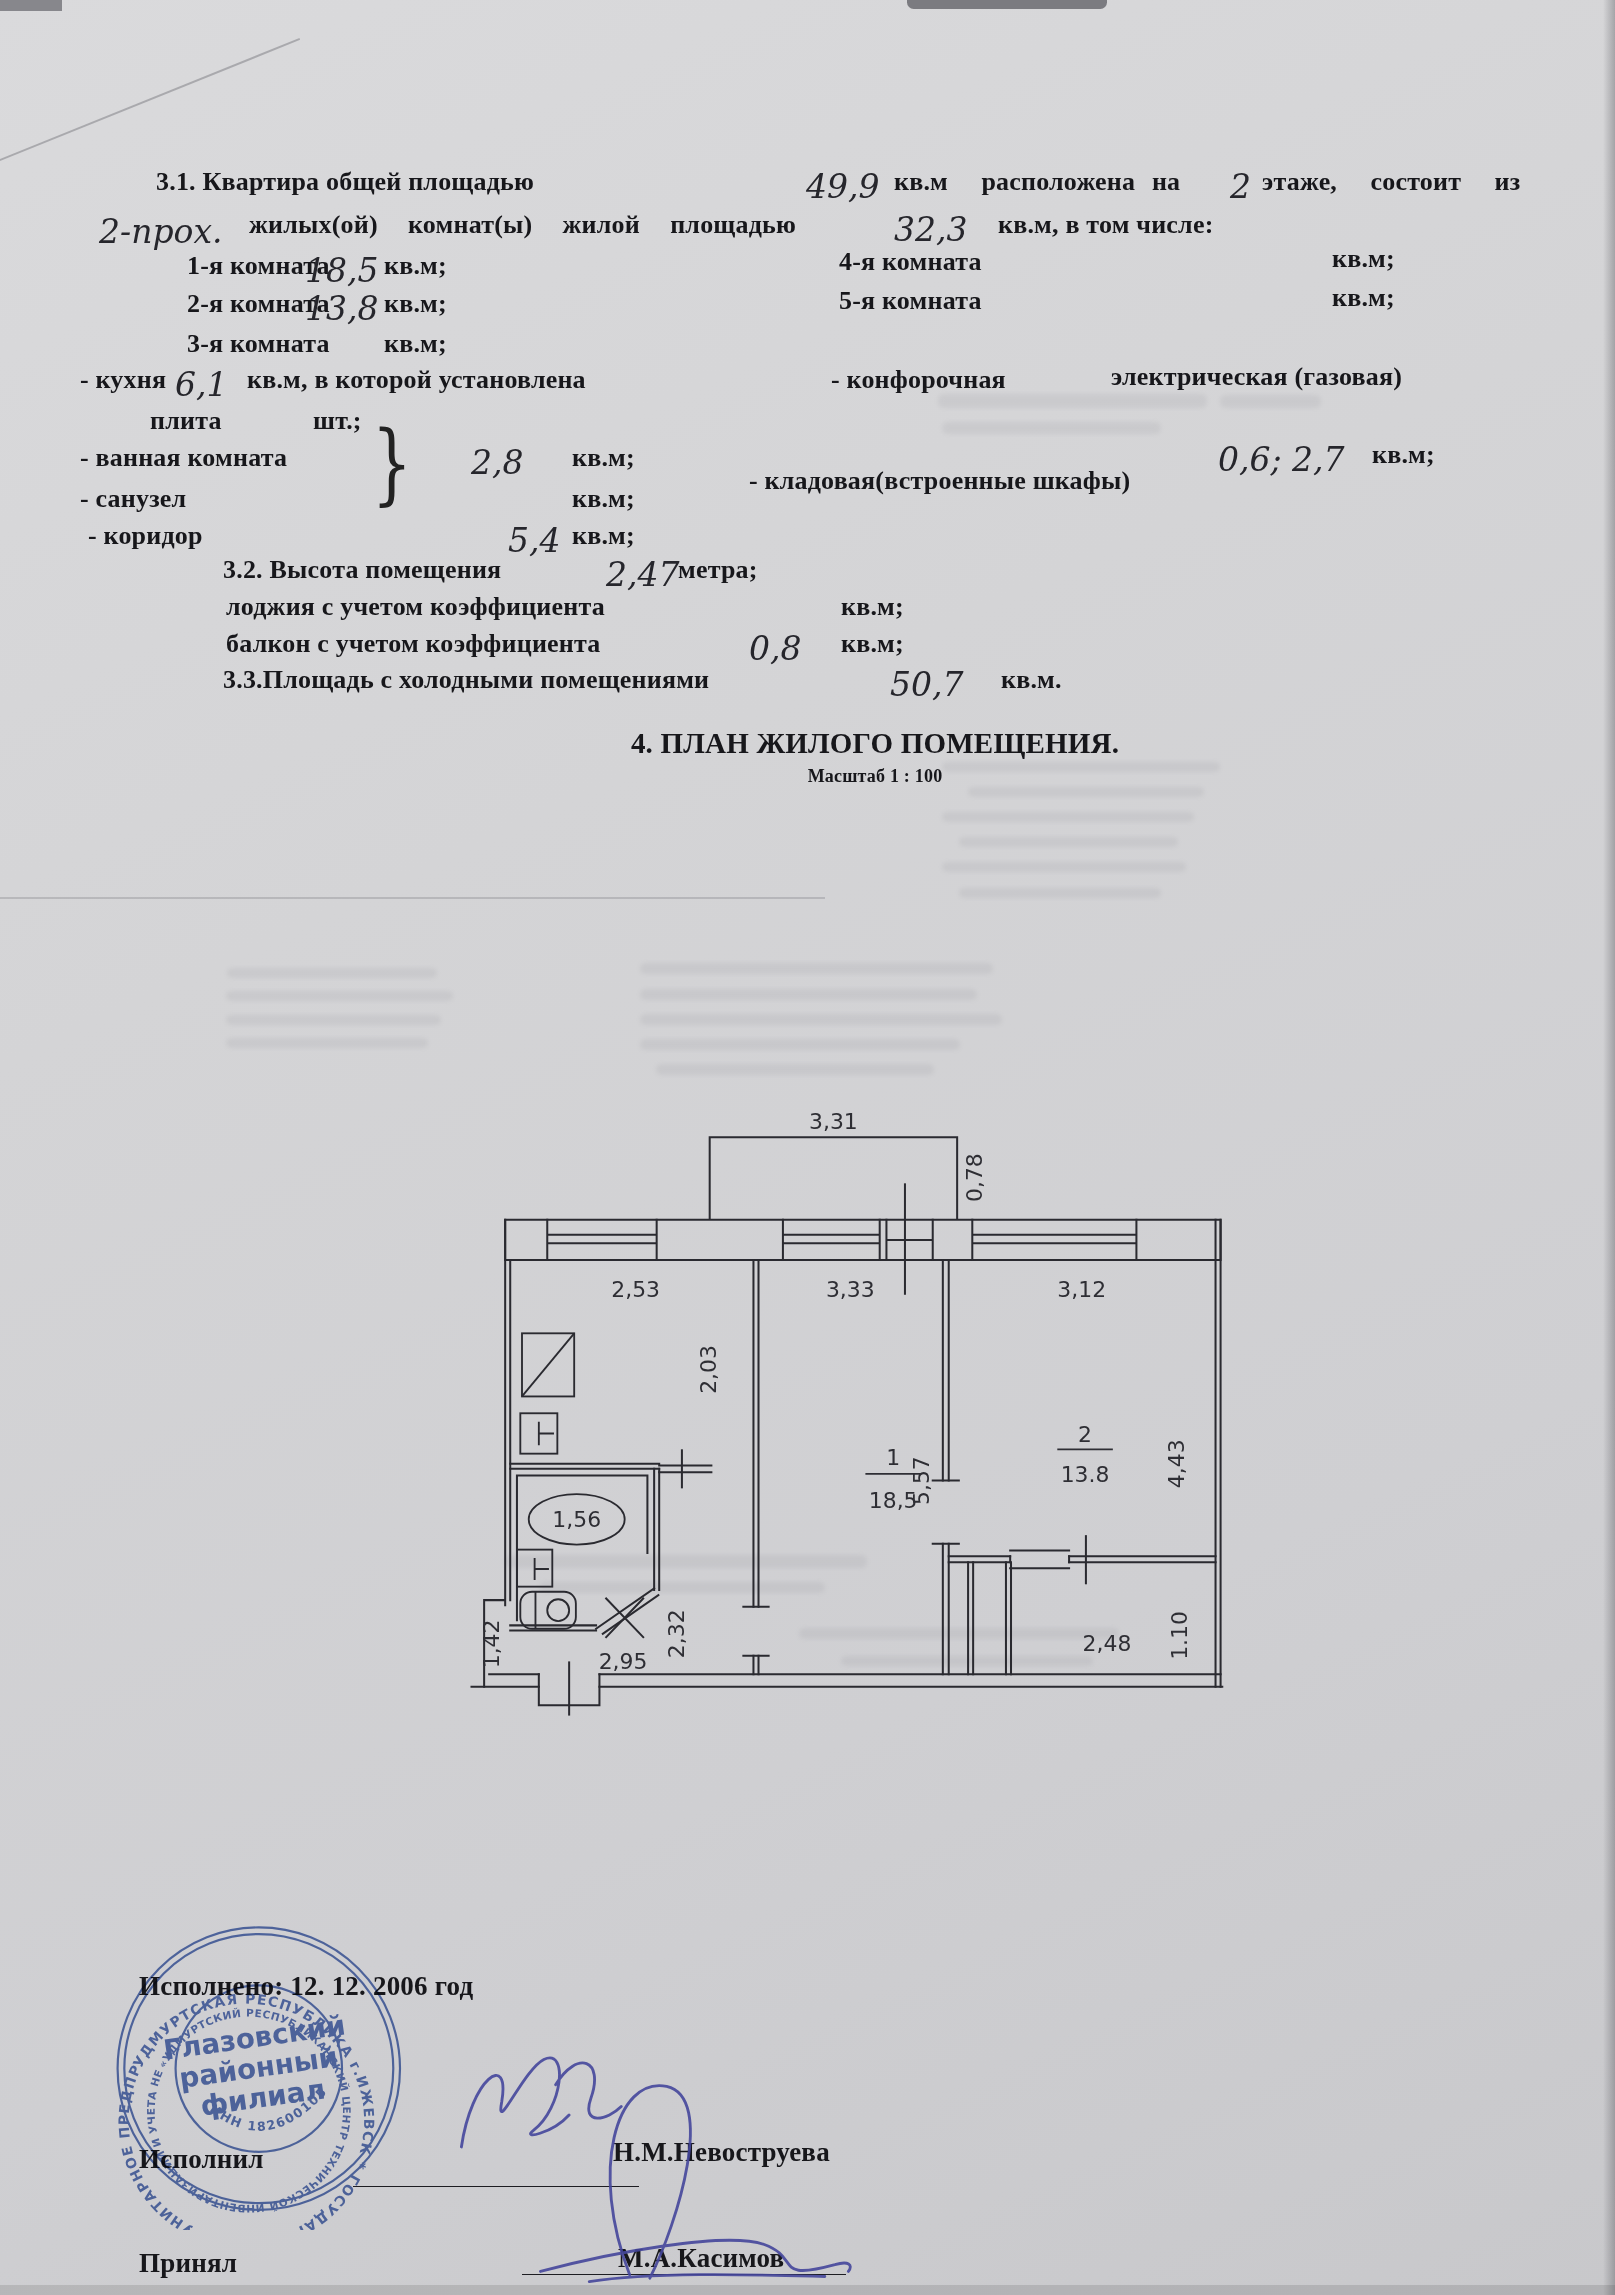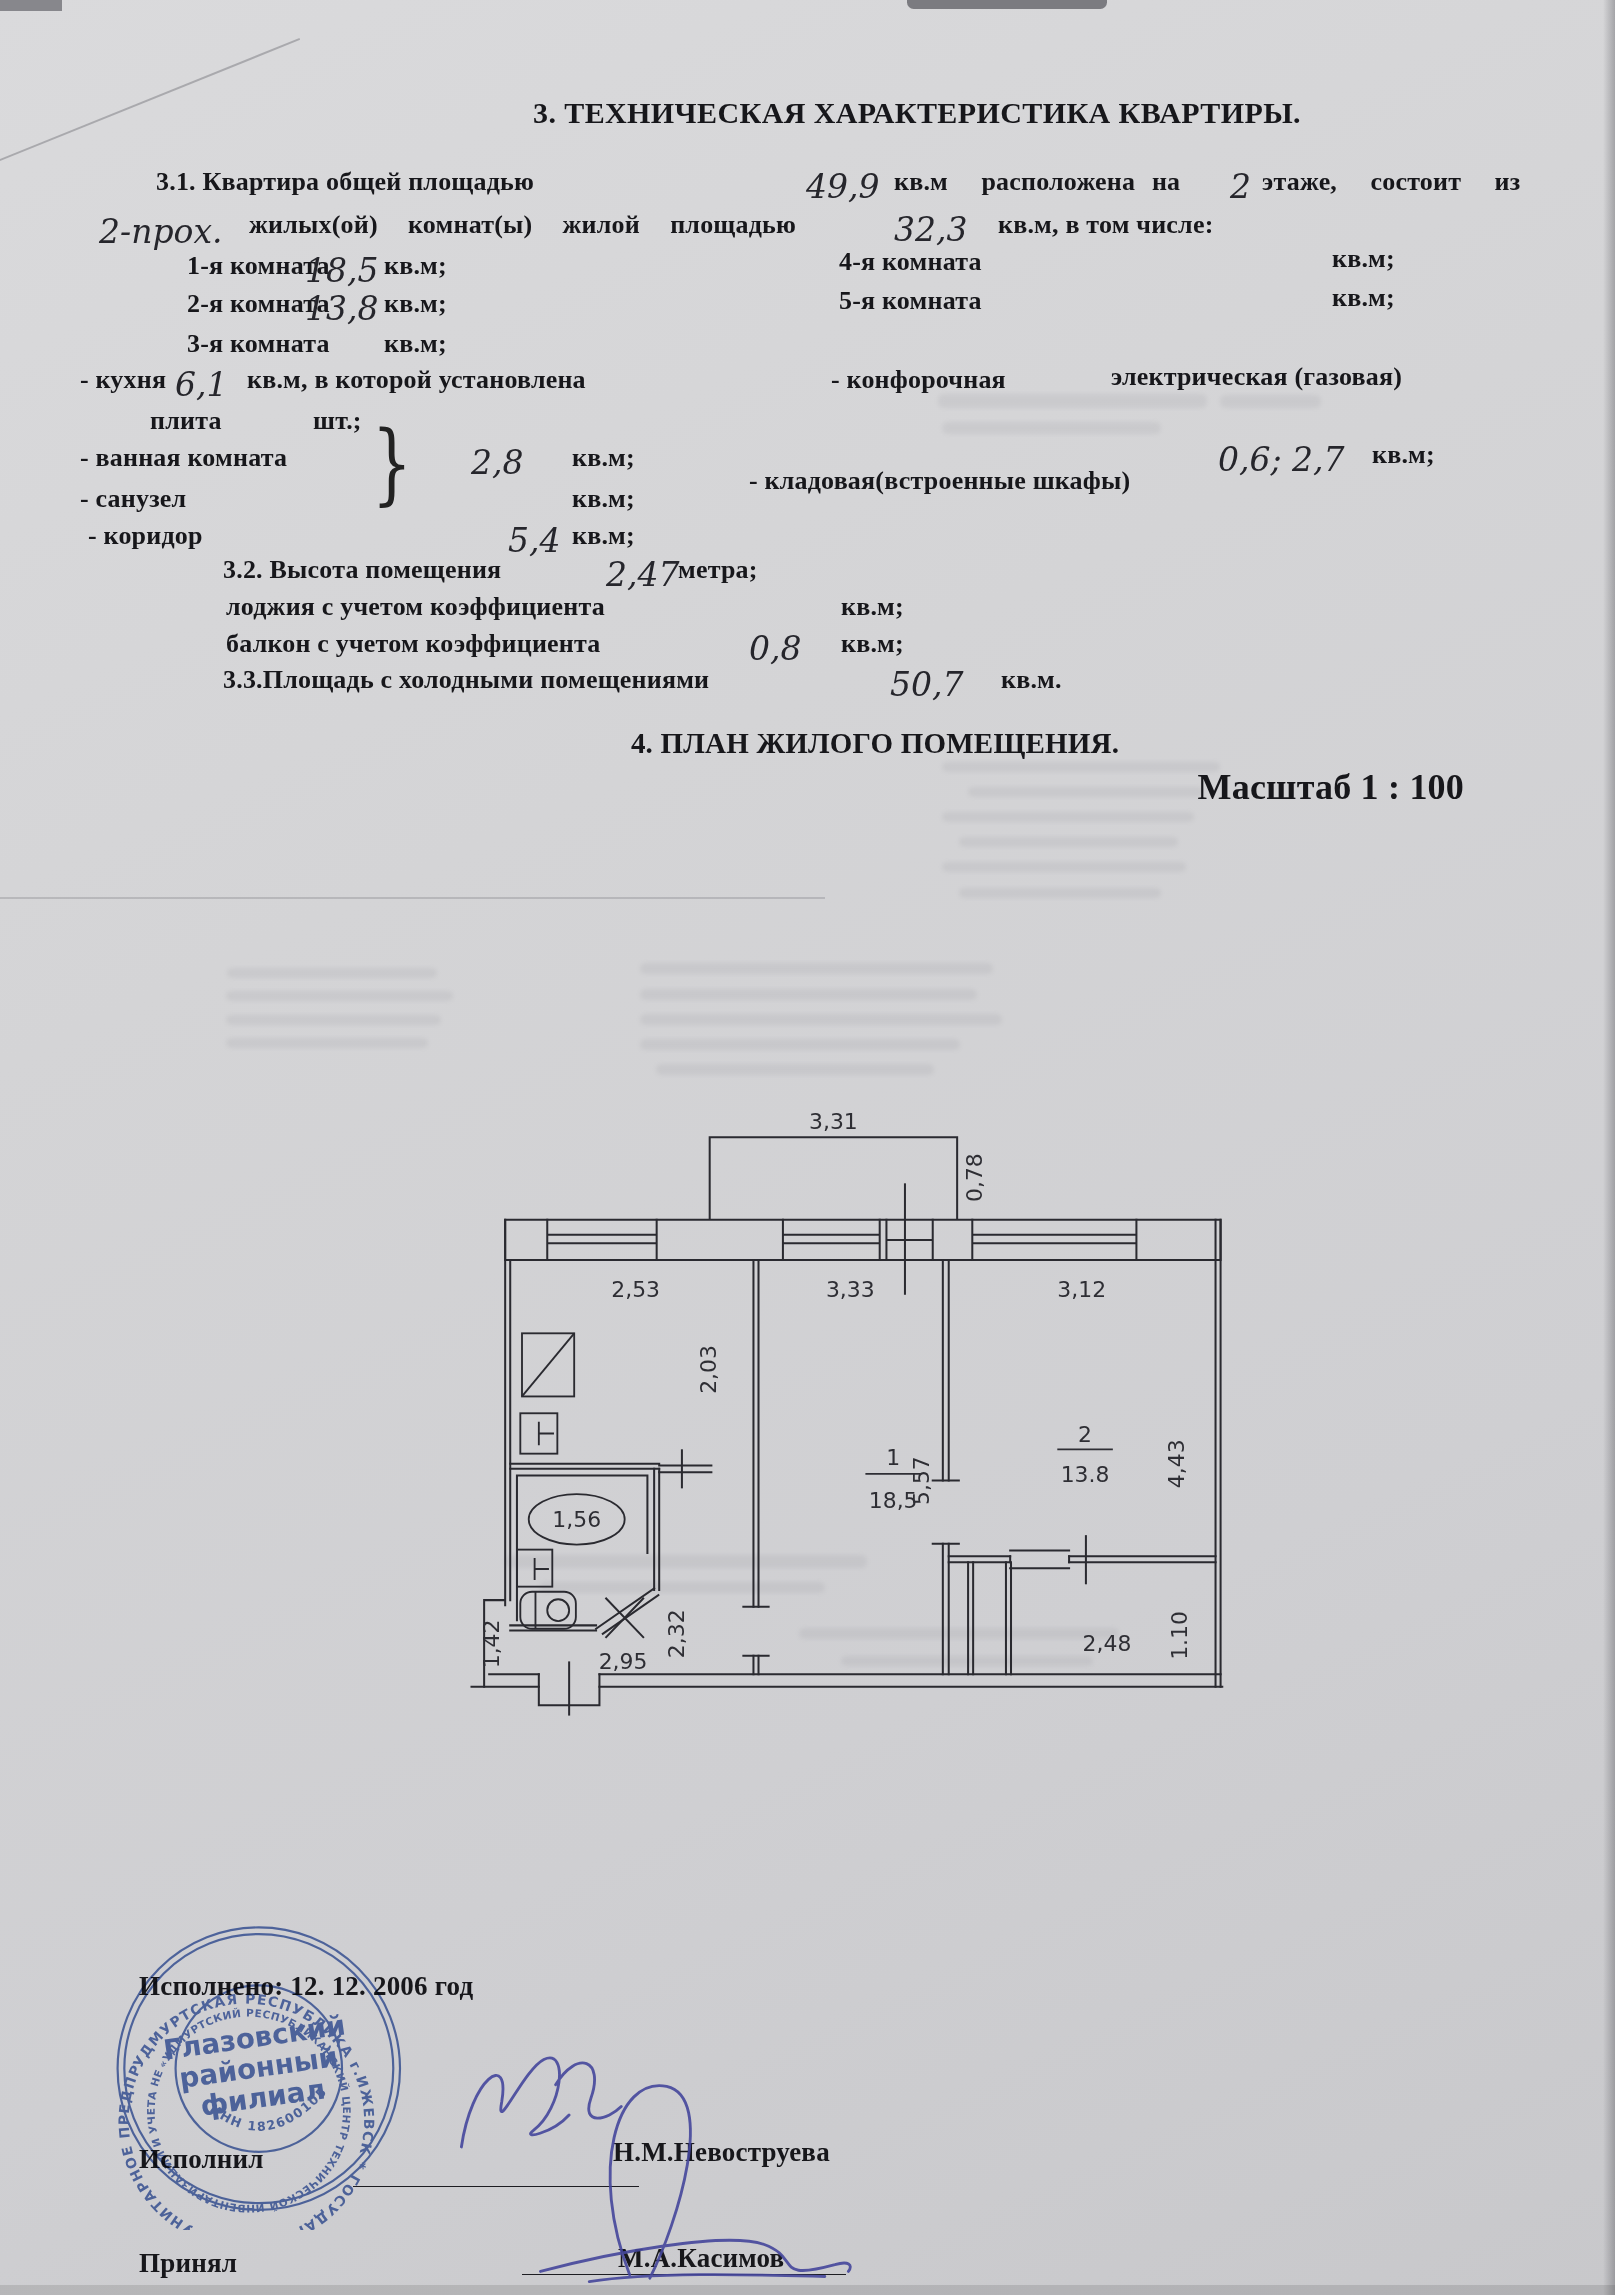--- a/index.html
+++ b/index.html
@@ -3,21 +3,21 @@
 <meta charset="utf-8">
 <style>
   html,body{margin:0;padding:0;}
   body{width:1616px;height:2295px;position:relative;background:#c9c9cc;overflow:hidden;}
   .page{position:absolute;inset:0;background:linear-gradient(155deg,#dadadc 0%,#d4d4d6 35%,#cfcfd2 70%,#c8c8cb 100%);}
   .abs{position:absolute;}
   .t{position:absolute;font-family:"Liberation Serif",serif;font-weight:bold;color:#17171b;font-size:26px;white-space:pre;letter-spacing:0.2px;z-index:3;}
   .v{position:absolute;font-family:"DejaVu Serif",serif;font-style:italic;font-weight:500;color:#26262c;font-size:33px;white-space:pre;z-index:3;}
   .title{font-size:30px;letter-spacing:0.4px;text-align:center;}
   .h4{font-size:29px;text-align:center;}
-  .scale{font-size:36px;text-align:right;}
+  .scale{font-size:18px;text-align:center;}
   .ws12{word-spacing:10px;}
   .ws14{word-spacing:8.4px;}
   .rule{position:absolute;border-bottom:1.9px solid #1d1d22;z-index:3;}
   .bleed{position:absolute;background:#86868e;opacity:.13;filter:blur(2.1px);border-radius:5.9px;z-index:1;}
   .edge{position:absolute;z-index:6;}
   svg text{font-family:"DejaVu Sans",sans-serif;}
   .dim{font-size:26px;fill:#2e2e34;font-weight:400;}
   .stamp{position:absolute;z-index:5;mix-blend-mode:multiply;opacity:.84;}
   .sig{position:absolute;z-index:6;}
   .brace{position:absolute;font-family:"DejaVu Serif",serif;font-weight:400;color:#222;font-size:88px;transform:scaleX(.72);z-index:3;}
@@ -50,21 +50,20 @@
   <div class="bleed" style="left:640px;top:963px;width:353px;height:11px;"></div>
   <div class="bleed" style="left:640px;top:989px;width:337px;height:11px;"></div>
   <div class="bleed" style="left:640px;top:1014px;width:362px;height:11px;"></div>
   <div class="bleed" style="left:640px;top:1039px;width:320px;height:11px;"></div>
   <div class="bleed" style="left:656px;top:1064px;width:278px;height:11px;"></div>
   <div class="bleed" style="left:505px;top:1555px;width:362px;height:12.6px;"></div>
   <div class="bleed" style="left:539px;top:1582px;width:286px;height:11px;"></div>
   <div class="bleed" style="left:799px;top:1628px;width:320px;height:11px;"></div>
   <div class="bleed" style="left:841px;top:1656px;width:252px;height:10px;"></div>
 
-  <div class="t title" style="left:286px;top:96px;width:1262px;">3. ТЕХНИЧЕСКАЯ ХАРАКТЕРИСТИКА КВАРТИРЫ.</div>
 
   <div class="t" style="left:156px;top:167px;">3.1. Квартира общей площадью</div>
   <div class="v" style="left:806px;top:167px;">49,9</div>
   <div class="t ws12" style="left:894px;top:167px;">кв.м  расположена на</div>
   <div class="v" style="left:1230px;top:167px;">2</div>
   <div class="t ws12" style="left:1262px;top:167px;">этаже,  состоит  из</div>
 
   <div class="v" style="left:99px;top:212px;">2-прох.</div>
   <div class="t ws14" style="left:249px;top:210px;">жилых(ой)  комнат(ы)  жилой  площадью</div>
   <div class="v" style="left:894px;top:210px;">32,3</div>

